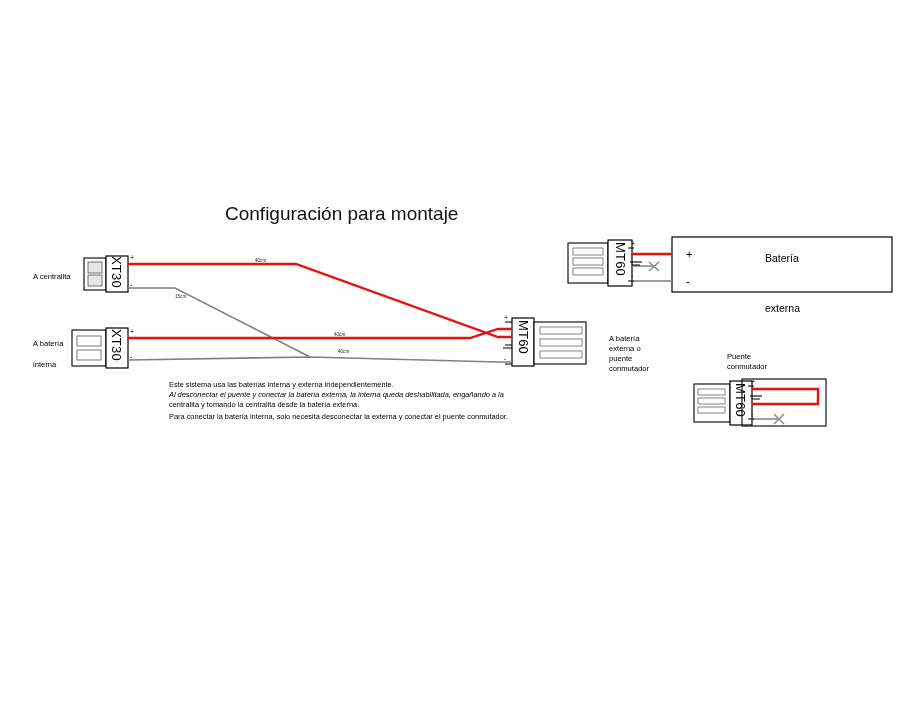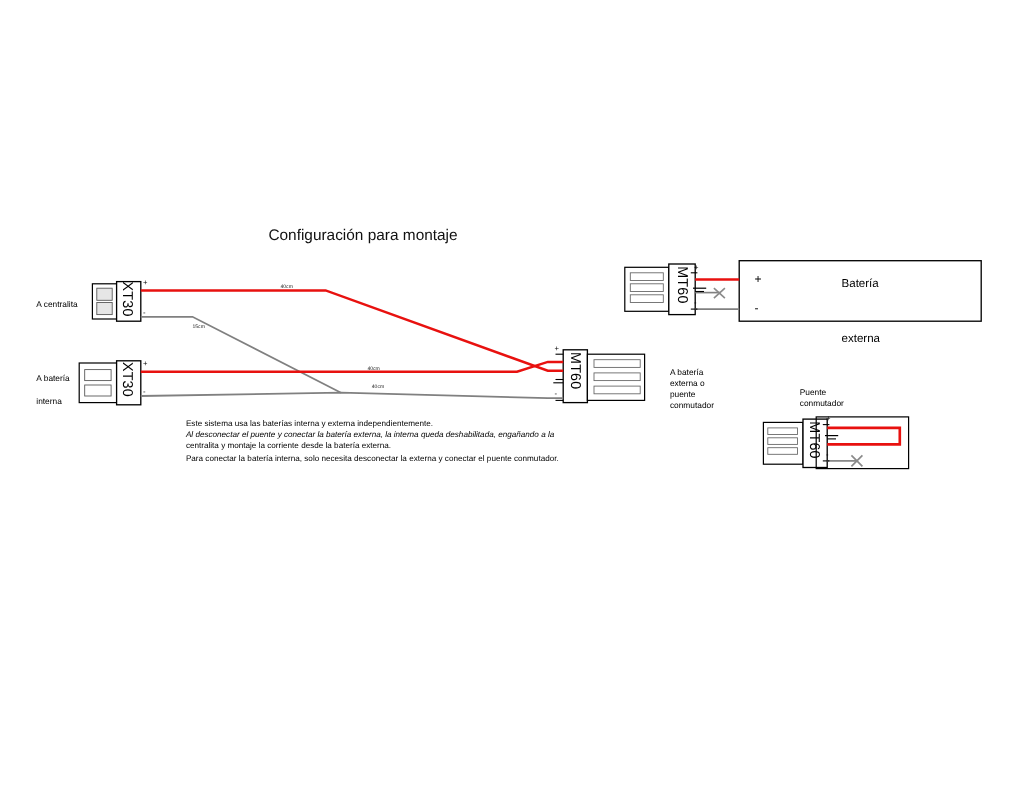--- a/index.html
+++ b/index.html
@@ -1,21 +1,21 @@
 <!DOCTYPE html>
 <html><head>
 <meta charset="utf-8">
 <style>
   html,body{margin:0;padding:0;background:#ffffff;}
   body{width:920px;height:720px;position:relative;overflow:hidden;
        font-family:"Liberation Sans","DejaVu Sans",sans-serif;color:#000;}
   #stage{position:absolute;left:0;top:0;width:920px;height:720px;}
   svg{position:absolute;left:0;top:0;width:920px;height:720px;}
   .txt{position:absolute;white-space:pre;}
-  .title{font-size:14px;line-height:17px;color:#111;margin-left:19px;}
+  .title{font-size:19px;line-height:17px;color:#111;}
   .note{font-size:7.4px;line-height:9.4px;color:#000;text-align:center;}
   .lbl{font-size:7.6px;line-height:9.6px;color:#000;}
   .len{font-size:4.6px;color:#222;}
   .pin{font-size:7px;color:#000;}
   .bat{font-size:10.5px;line-height:13.5px;color:#000;}
   .big{font-size:11px;}
   .vert{position:absolute;font-size:13px;letter-spacing:.2px;
         transform:rotate(90deg);transform-origin:left top;white-space:pre;}
 </style>
 </head>
@@ -151,16 +151,16 @@
   <div class="txt big" style="left:686px;top:248px;">+</div>
   <div class="txt big" style="left:686px;top:275px;">-</div>
 
   <div class="txt len" style="left:255px;top:258px;">40cm</div>
   <div class="txt len" style="left:175px;top:294px;">15cm</div>
   <div class="txt len" style="left:334px;top:332px;">40cm</div>
   <div class="txt len" style="left:338px;top:349px;">40cm</div>
 
   <div class="txt note" style="left:169px;top:380px;">Este sistema usa las baterías interna y externa independientemente.</div>
   <div class="txt note" style="left:169px;top:390px;font-style:italic;">Al desconectar el puente y conectar la batería externa, la interna queda deshabilitada, engañando a la</div>
-  <div class="txt note" style="left:169px;top:400px;">centralita y montaje la corriente desde la batería externa.</div>
+  <div class="txt note" style="left:169px;top:400px;">centralita y tomando la centralita desde la batería externa.</div>
   <div class="txt note" style="left:169px;top:412px;">Para conectar la batería interna, solo necesita desconectar la externa y conectar el puente conmutador.</div>
 
 </div>
 
 </body></html>

